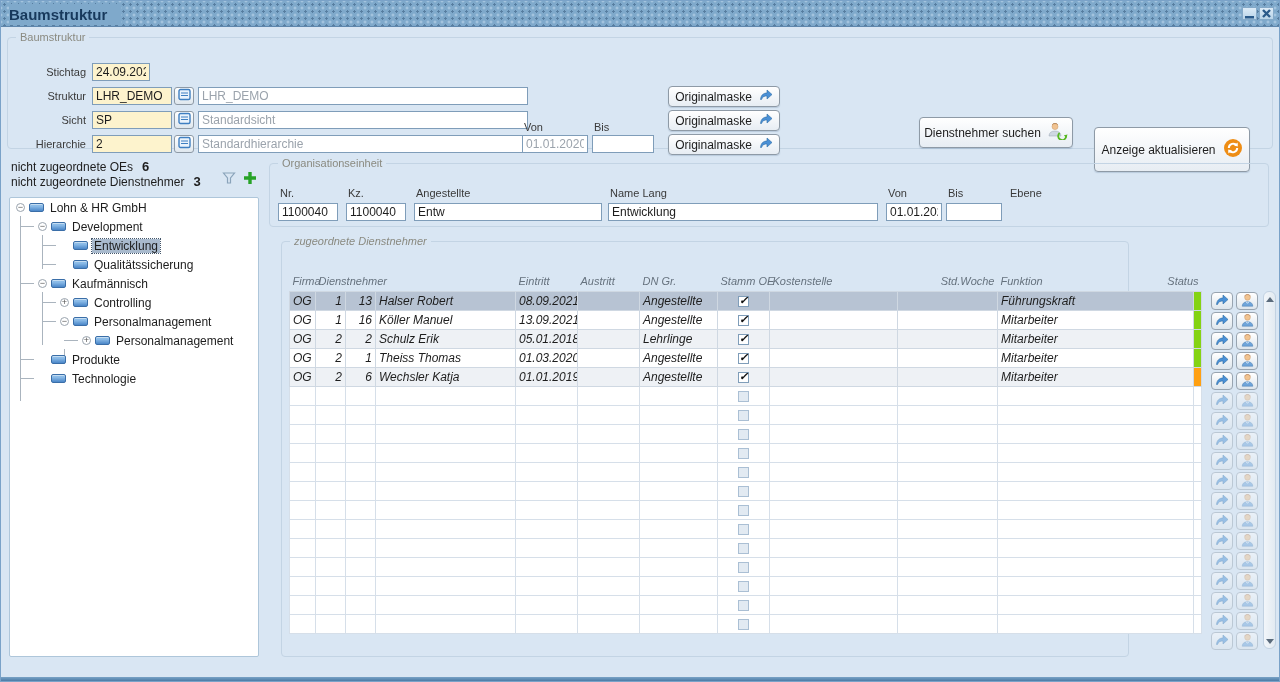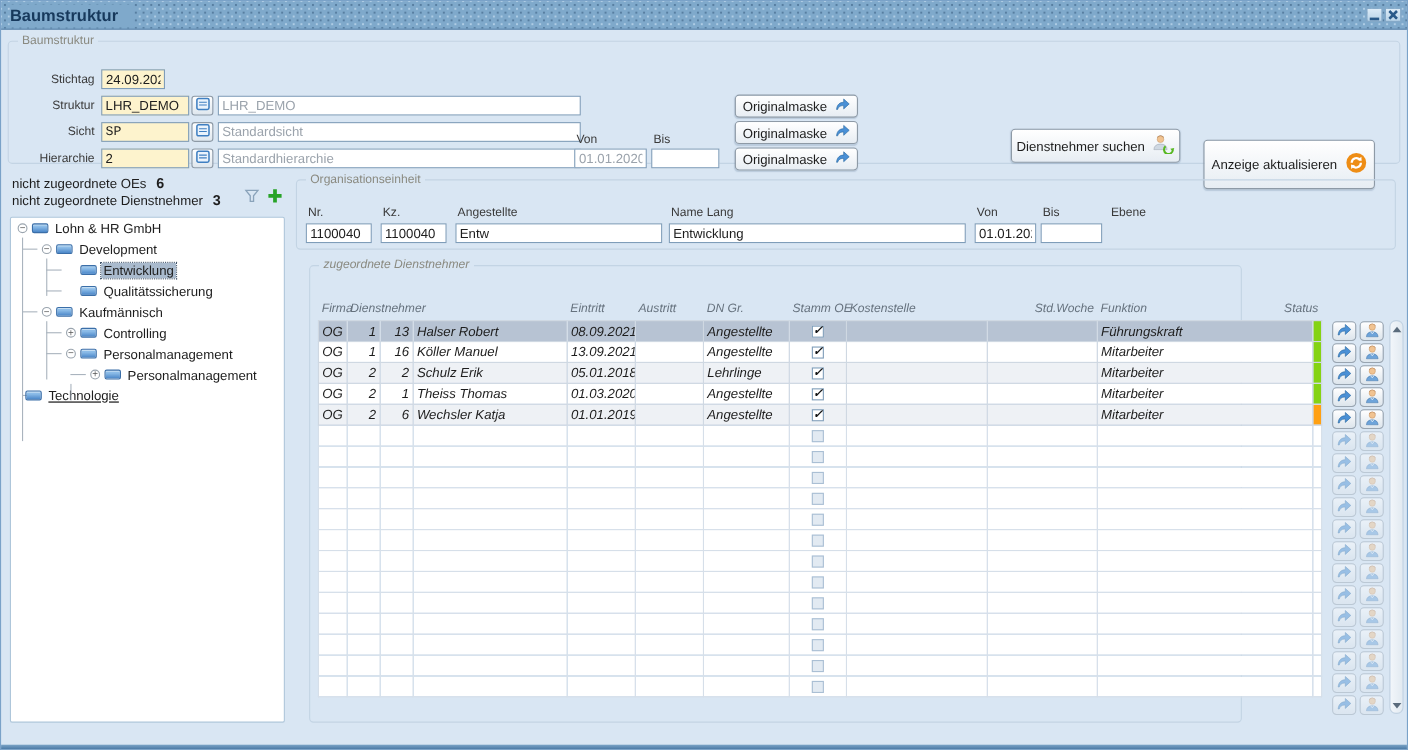--- a/index.html
+++ b/index.html
@@ -130,21 +130,21 @@
       <button class="lookup-btn" style="left:166px; top:44px;">
         <span><svg width="13" height="13">
               <rect x="1" y="1.5" width="11" height="10" rx="1.5" fill="#eaf3fc" stroke="#3f7fc1" stroke-width="1.4"></rect>
               <line x1="3" y1="5" x2="10" y2="5" stroke="#3f7fc1"></line>
               <line x1="3" y1="7.5" x2="10" y2="7.5" stroke="#3f7fc1"></line>
             </svg></span>
       </button>
       <input class="fin ghost" style="left: 190px; top: 44px; width: 330px;" readonly="" value="LHR_DEMO">
 
       <span class="flabel" style="left:2px; top:68px;">Sicht</span>
-      <input class="fin yellow" style="left: 84px; top: 68px; width: 80px; font-family: Liberation Mono, monospace;" readonly="" value="SP">
+      <input class="fin yellow" style="left: 84px; top: 68px; width: 80px;" readonly="" value="SP">
       <button class="lookup-btn" style="left:166px; top:68px;">
         <span><svg width="13" height="13">
               <rect x="1" y="1.5" width="11" height="10" rx="1.5" fill="#eaf3fc" stroke="#3f7fc1" stroke-width="1.4"></rect>
               <line x1="3" y1="5" x2="10" y2="5" stroke="#3f7fc1"></line>
               <line x1="3" y1="7.5" x2="10" y2="7.5" stroke="#3f7fc1"></line>
             </svg></span>
       </button>
       <input class="fin ghost" style="left: 190px; top: 68px; width: 330px;" readonly="" value="Standardsicht">
 
       <span class="flabel" style="left:2px; top:92px;">Hierarchie</span>
@@ -265,21 +265,27 @@
             <span class="expander">−</span>
             <span class="node-icon"></span>
             <span class="tree-label">Personalmanagement</span>
           </div>
           <div class="tree-row" style="padding-left: 72px;">
             <span class="tick" style="left: 54px; width: 14px;"></span>
             <span class="expander">+</span>
             <span class="node-icon"></span>
             <span class="tree-label">Personalmanagement</span>
           </div>
-          <div class="tree-row" style=" text-decoration: underline;">
+          <div class="tree-row" style="padding-left: 28px;">
+            <span class="tick" style="left: 10px; width: 14px;"></span>
+            <span class="expander-spacer"></span>
+            <span class="node-icon"></span>
+            <span class="tree-label">Produkte</span>
+          </div>
+          <div class="tree-row" style="padding-left: 28px;">
             <span class="tick" style="left: 10px; width: 14px;"></span>
             <span class="expander-spacer"></span>
             <span class="node-icon"></span>
             <span class="tree-label">Technologie</span>
           </div>
         </div>
     </div>
 
     <fieldset class="group" style="left:268px; top:130px; width:1000px; height:70px;">
       <legend><span>Organisationseinheit</span></legend>

